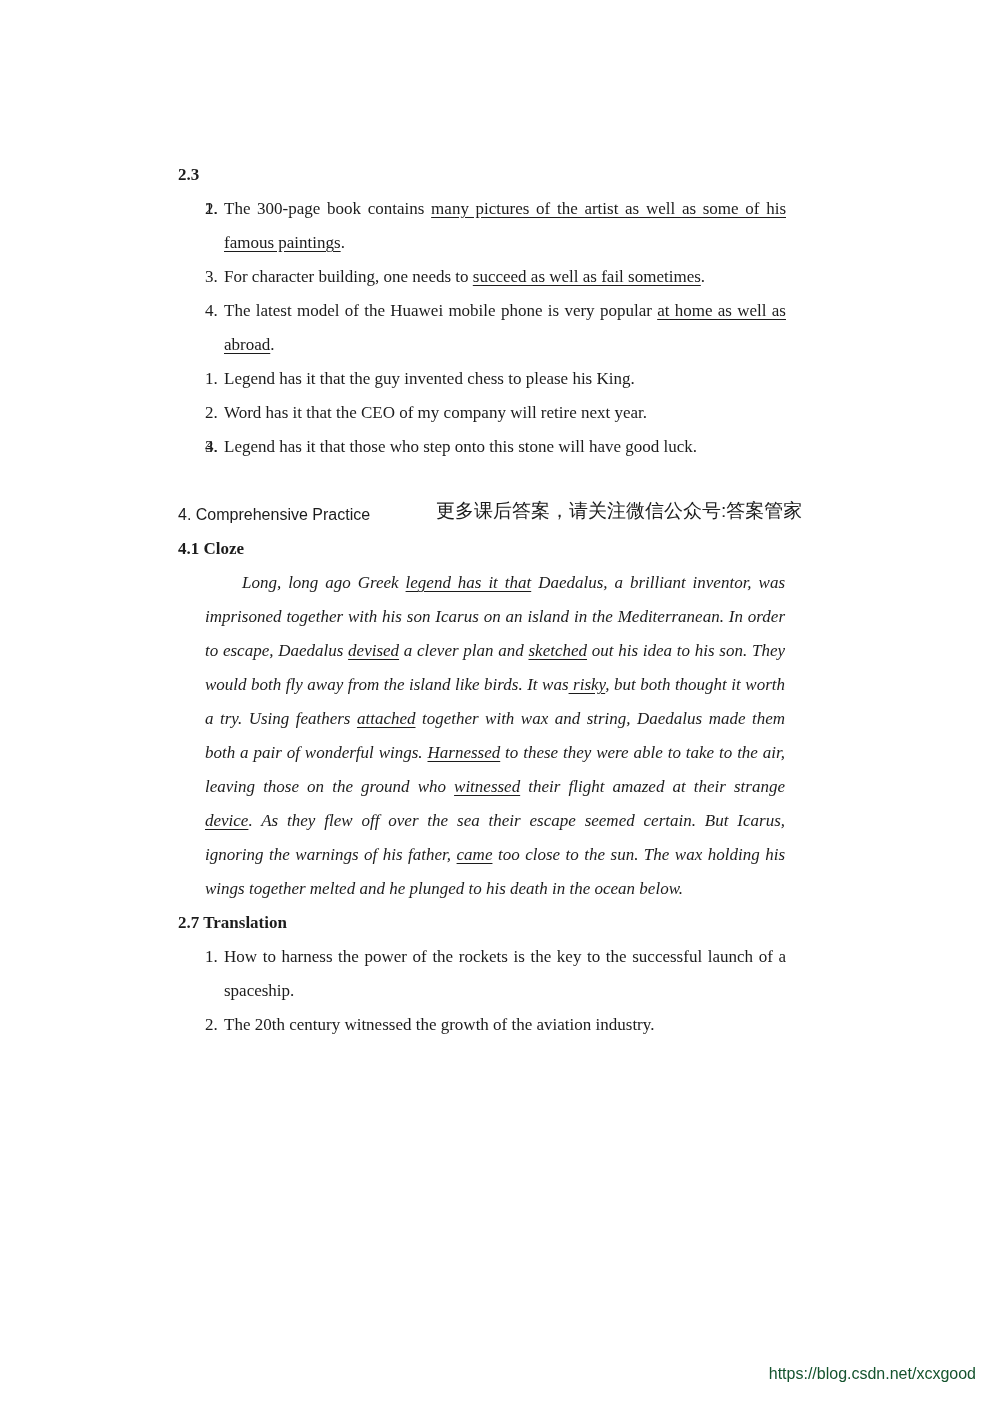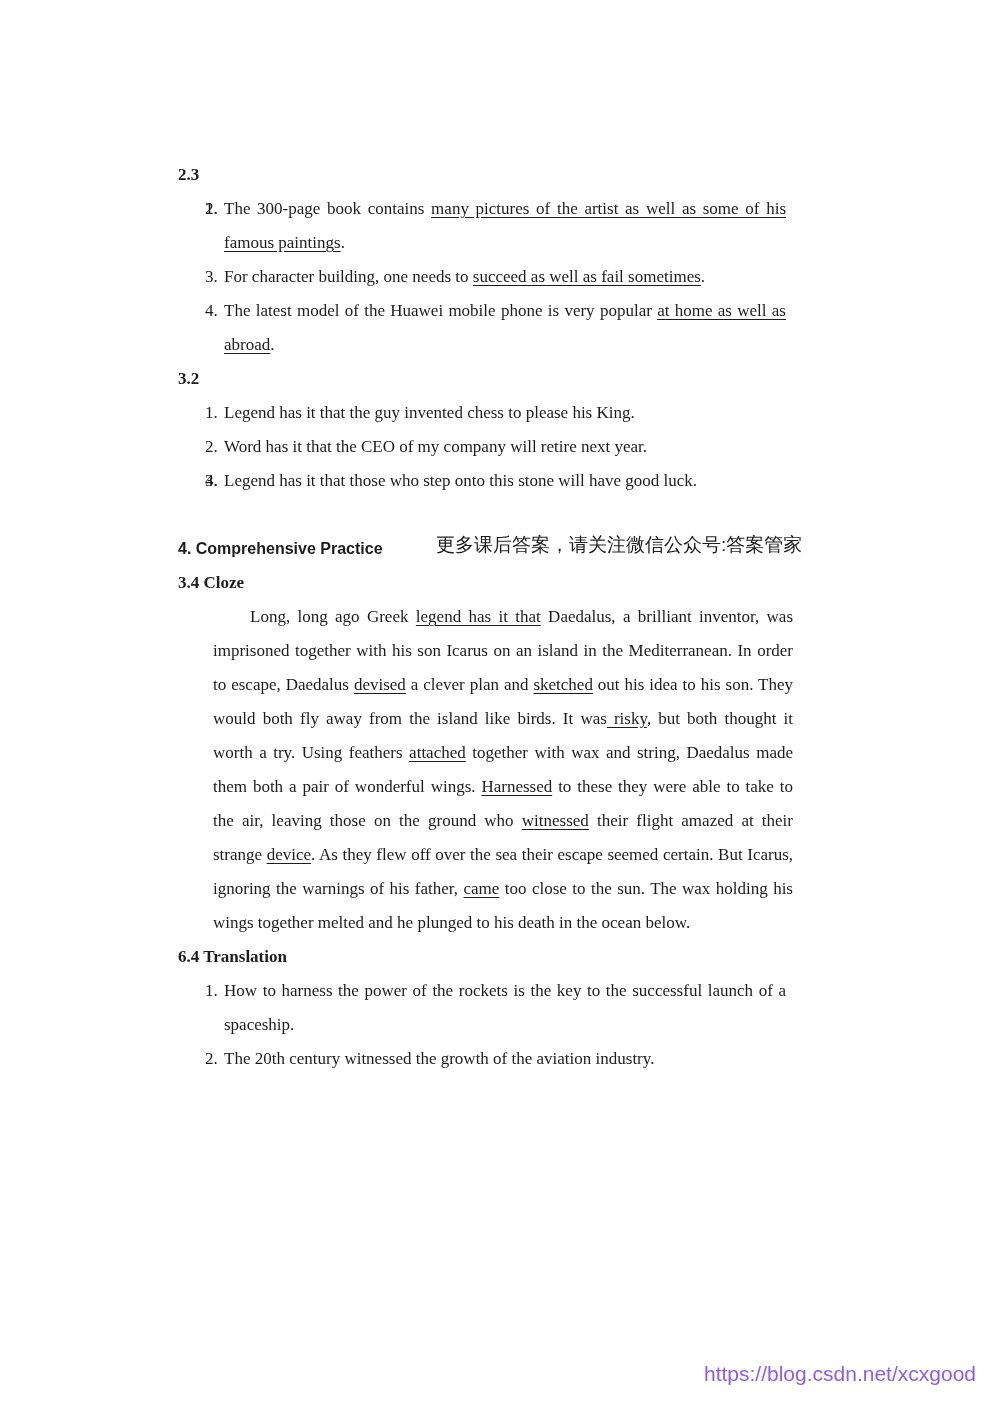--- a/index.html
+++ b/index.html
@@ -22,21 +22,21 @@
     position: absolute;
     left: 178px;
     top: 158px;
     width: 608px;
   }
   .h-serif {
     font-weight: bold;
     font-family: "Liberation Serif", "DejaVu Serif", serif;
   }
   .h-sans {
-    font-weight: bold;
+    font-weight: normal;
     font-family: "Liberation Sans", "DejaVu Sans", sans-serif;
     font-size: 16px;
   }
   .list {
     margin-left: 27px;
   }
   .li {
     position: relative;
     padding-left: 19px;
     text-align: justify;
@@ -59,32 +59,33 @@
     position: absolute;
     left: 258px;
     top: -4px;
     font-family: "Liberation Sans", "DejaVu Sans", sans-serif;
     font-size: 19px;
     font-weight: normal;
     color: #1c1c1c;
     white-space: nowrap;
   }
   .cloze-para {
-    margin-left: 35px;
+    margin-left: 27px;
     width: 580px;
     text-align: justify;
     text-indent: 37px;
+    font-style: italic;
   }
   .watermark {
     position: absolute;
     right: 16px;
     bottom: 12px;
     font-family: "Liberation Sans", "DejaVu Sans", sans-serif;
-    font-size: 21px;
-    color: #8b5cf6;
+    font-size: 16px;
+    color: #14532d;
   }
 </style>
 </head>
 <body>
 
 <div class="page">
   <div class="content">
 
     <div class="h-serif">2.3</div>
     <div class="list">
@@ -95,45 +96,44 @@
         <span class="num">2.</span><span class="txt"><span>The 300-page book contains </span><span class="u">many pictures of the artist as well as some of his famous paintings</span><span>.</span></span>
       </div>
       <div class="li">
         <span class="num">3.</span><span class="txt"><span>For character building, one needs to </span><span class="u">succeed as well as fail sometimes</span><span>.</span></span>
       </div>
       <div class="li">
         <span class="num">4.</span><span class="txt"><span>The latest model of the Huawei mobile phone is very popular </span><span class="u">at home as well as abroad</span><span>.</span></span>
       </div>
     </div>
 
-    <div class="h-serif">3.2</div>
     <div class="list">
       <div class="li">
         <span class="num">1.</span><span class="txt"><span>Legend has it that the guy invented chess to please his King.</span></span>
       </div>
       <div class="li">
         <span class="num">2.</span><span class="txt"><span>Word has it that the CEO of my company will retire next year.</span></span>
       </div>
       <div class="li">
         <span class="num">3.</span>
       </div>
       <div class="li">
         <span class="num">4.</span><span class="txt"><span>Legend has it that those who step onto this stone will have good luck.</span></span>
       </div>
     </div>
 
     <div class="s4row">
       <span class="h-sans">4. Comprehensive Practice</span>
       <span class="wechat">更多课后答案，请关注微信公众号:答案管家</span>
     </div>
 
-    <div class="h-serif">3.4 Cloze</div>
+    <div class="h-serif">4.1 Cloze</div>
     <div class="cloze-para"><span>Long, long ago Greek </span><span class="u">legend has it that</span><span> Daedalus, a brilliant inventor, was imprisoned together with his son Icarus on an island in the Mediterranean. In order to escape, Daedalus </span><span class="u">devised</span><span> a clever plan and </span><span class="u">sketched</span><span> out his idea to his son. They would both fly away from the island like birds. It was</span><span class="u"> risky</span><span>, but both thought it worth a try. Using feathers </span><span class="u">attached</span><span> together with wax and string, Daedalus made them both a pair of wonderful wings. </span><span class="u">Harnessed</span><span> to these they were able to take to the air, leaving those on the ground who </span><span class="u">witnessed</span><span> their flight amazed at their strange </span><span class="u">device</span><span>. As they flew off over the sea their escape seemed certain. But Icarus, ignoring the warnings of his father, </span><span class="u">came</span><span> too close to the sun. The wax holding his wings together melted and he plunged to his death in the ocean below.</span></div>
 
-    <div class="h-serif">6.4 Translation</div>
+    <div class="h-serif">2.7 Translation</div>
     <div class="list">
       <div class="li">
         <span class="num">1.</span><span class="txt"><span>How to harness the power of the rockets is the key to the successful launch of a spaceship.</span></span>
       </div>
       <div class="li">
         <span class="num">2.</span><span class="txt"><span>The 20th century witnessed the growth of the aviation industry.</span></span>
       </div>
     </div>
 
   </div>

